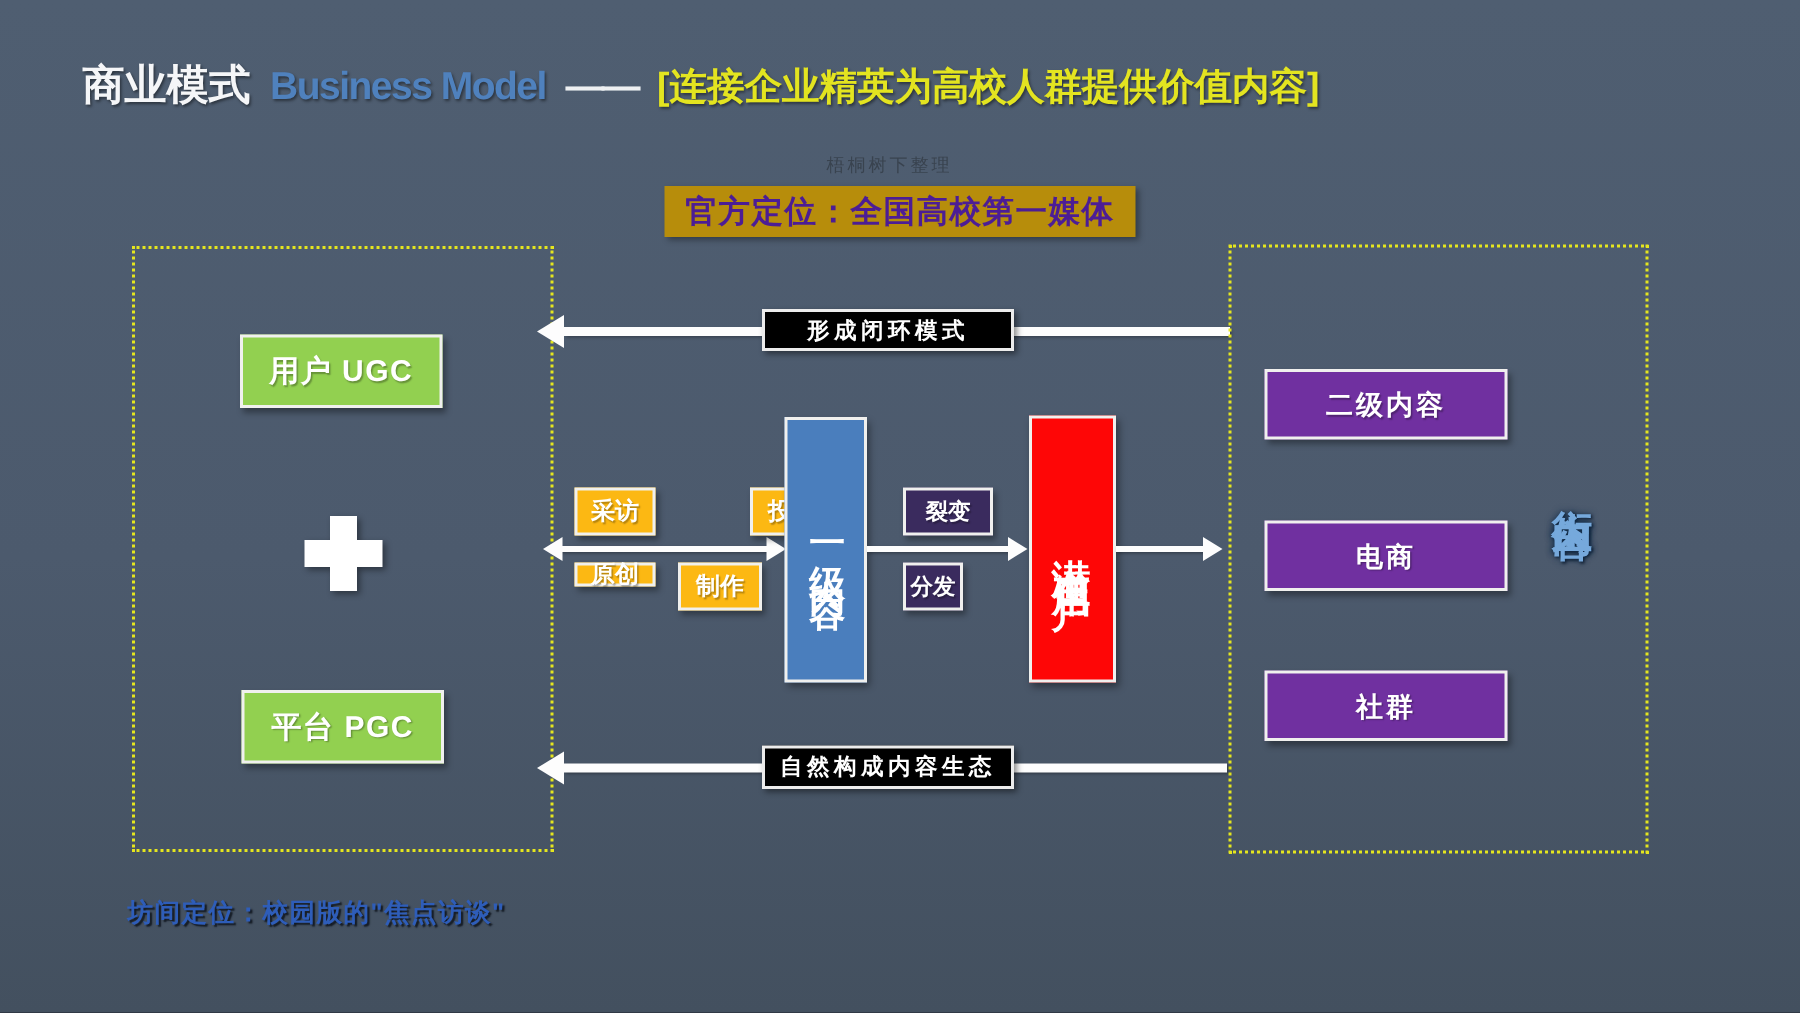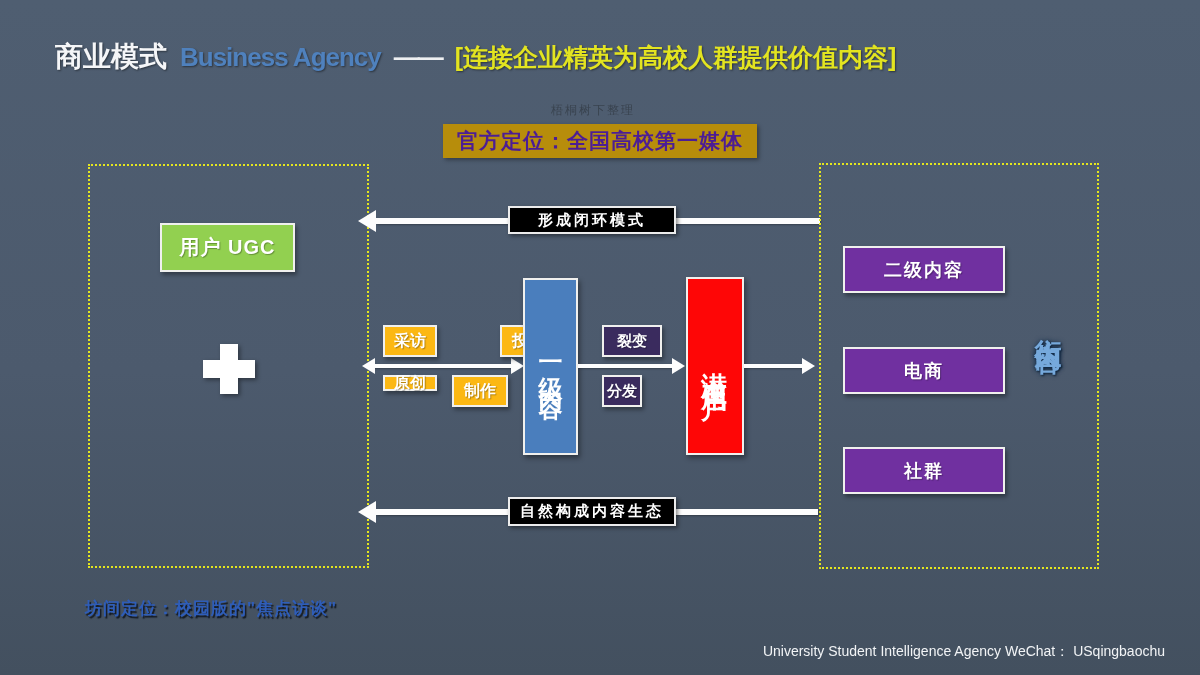--- a/index.html
+++ b/index.html
@@ -86,32 +86,33 @@
   }
   .credit{position:absolute;right:35px;top:643px;font-size:14px;color:#f2f4f6;white-space:nowrap;}
 </style>
 </head>
 <body>
 
 <div id="slide">
 
   <div class="title-row">
     <span class="title-zh">商业模式</span>
-    <span class="title-en">Business Agency</span>
+    <span class="title-en">Business Model</span>
     <span class="title-dash">——</span>
     <span class="title-highlight">[连接企业精英为高校人群提供价值内容]</span>
   </div>
 
   <div class="watermark">梧桐树下整理</div>
 
   <div class="banner">官方定位：全国高校第一媒体</div>
 
   <div id="left-box" class="dash-box"></div>
   <div class="btn btn-green" style="left:160px;top:223px;width:135px;height:49px;">用户 UGC</div>
   <div class="plus"></div>
+  <div class="btn btn-green" style="left:161px;top:460px;width:135px;height:49px;">平台 PGC</div>
 
   <div class="aline" style="left:376px;top:218px;width:444px;height:6px;"></div>
   <div class="ahead-left" style="left:358px;top:210px;"></div>
   <div class="arrow-label" style="left:508px;top:206px;width:168px;height:28px;">形成闭环模式</div>
 
   <div class="aline" style="left:372px;top:364px;width:143px;height:4px;"></div>
   <div class="ahead-left-sm" style="left:362px;top:358px;"></div>
   <div class="ahead-right" style="left:511px;top:358px;"></div>
 
   <div class="btn btn-gold" style="left:383px;top:325px;width:54px;height:32px;">采访</div>
@@ -136,15 +137,14 @@
   <div class="btn btn-purple" style="left:843px;top:246px;width:162px;height:47px;">二级内容</div>
   <div class="btn btn-purple" style="left:843px;top:347px;width:162px;height:47px;">电商</div>
   <div class="btn btn-purple" style="left:843px;top:447px;width:162px;height:47px;">社群</div>
   <div class="vertical-label">衍生内容</div>
 
   <div class="aline" style="left:376px;top:509px;width:442px;height:6px;"></div>
   <div class="ahead-left" style="left:358px;top:501px;"></div>
   <div class="arrow-label" style="left:508px;top:497px;width:168px;height:29px;">自然构成内容生态</div>
 
   <div class="tagline">坊间定位：校园版的"焦点访谈"</div>
-  <div class="credit">University Student Intelligence Agency WeChat：  USqingbaochu</div>
 
 </div>
 
 </body></html>

